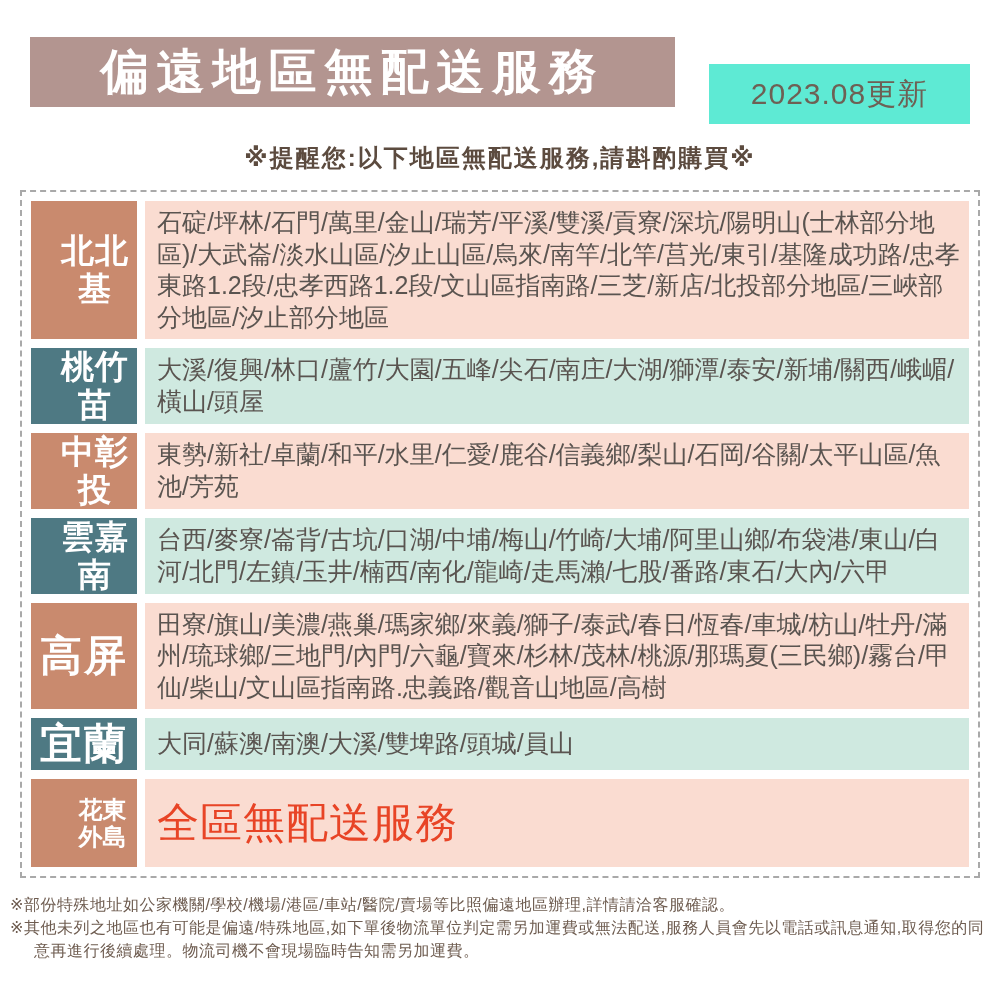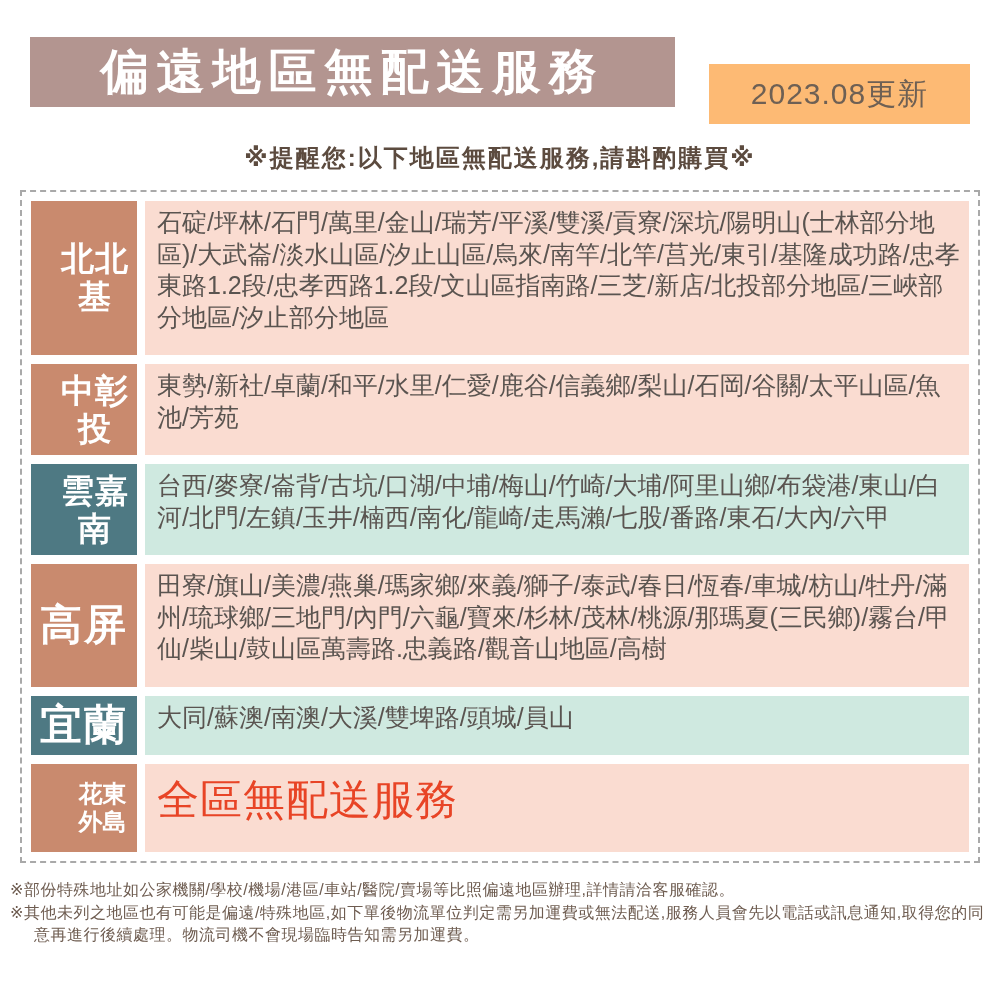--- a/index.html
+++ b/index.html
@@ -16,21 +16,21 @@
     display: flex; align-items: center;
     margin: 0 30px 0 30px; gap: 34px;
   }
   .title-bar {
     background: #b39590; color: #ffffff;
     width: 655px; height: 70px;
     display: flex; align-items: center; justify-content: center;
     font-size: 48px; font-weight: bold; letter-spacing: 8px;
   }
   .update-box {
-    background: #fdba74; color: #6e6054;
+    background: #5eead4; color: #6e6054;
     width: 265px; height: 60px;
     display: flex; align-items: center; justify-content: center;
     font-size: 30px; letter-spacing: 1px; margin-top: 44px;
   }
 
   
   .subtitle {
     margin-top: 18px;
     text-align: center;
     font-size: 24px; font-weight: bold; color: #5c4b3f;
@@ -51,21 +51,21 @@
     display: flex; align-items: center; justify-content: center;
     text-align: center; line-height: 1.15;
   }
   .region-label.theme-salmon { background: #c98a6e; }
   .region-label.theme-teal   { background: #4e7983; }
   .label-md { font-size: 33px; letter-spacing: 1px; padding-left: 22px; }
   .label-lg { font-size: 42px; letter-spacing: 2px; }
   .label-sm { font-size: 24px; width: 66px; margin: 0 auto; padding-left: 37px; }
   .region-content {
     flex: 1;
-    padding: 6px 8px 22px 12px;
+    padding: 6px 8px 6px 12px;
     font-size: 25px; line-height: 1.26; color: #5a5450;
     display: flex; align-items: center;
     word-break: break-all;
     min-height: 52px;
   }
   .region-row .region-content.theme-salmon { background: #fadcd1; }
   .region-row .region-content.theme-teal   { background: #cfe9e0; }
   .region-content.highlight {
     color: #e84426; font-size: 42px; font-weight: 500;
     letter-spacing: 1px; min-height: 88px;
@@ -90,34 +90,38 @@
   </div>
 
   <div class="subtitle">※提醒您:以下地區無配送服務,請斟酌購買※</div>
 
   <div class="region-table">
   <div class="region-row">
     <div class="region-label theme-salmon label-md">北北基</div>
     <div class="region-content theme-salmon">石碇/坪林/石門/萬里/金山/瑞芳/平溪/雙溪/貢寮/深坑/陽明山(士林部分地區)/大武崙/淡水山區/汐止山區/烏來/南竿/北竿/莒光/東引/基隆成功路/忠孝東路1.2段/忠孝西路1.2段/文山區指南路/三芝/新店/北投部分地區/三峽部分地區/汐止部分地區</div>
   </div>
 
+  <div class="region-row">
+    <div class="region-label theme-teal label-md">桃竹苗</div>
+    <div class="region-content theme-teal">大溪/復興/林口/蘆竹/大園/五峰/尖石/南庄/大湖/獅潭/泰安/新埔/關西/峨嵋/橫山/頭屋</div>
+  </div>
 
   <div class="region-row">
     <div class="region-label theme-salmon label-md">中彰投</div>
     <div class="region-content theme-salmon">東勢/新社/卓蘭/和平/水里/仁愛/鹿谷/信義鄉/梨山/石岡/谷關/太平山區/魚池/芳苑</div>
   </div>
 
   <div class="region-row">
     <div class="region-label theme-teal label-md">雲嘉南</div>
     <div class="region-content theme-teal">台西/麥寮/崙背/古坑/口湖/中埔/梅山/竹崎/大埔/阿里山鄉/布袋港/東山/白河/北門/左鎮/玉井/楠西/南化/龍崎/走馬瀨/七股/番路/東石/大內/六甲</div>
   </div>
 
   <div class="region-row">
     <div class="region-label theme-salmon label-lg">高屏</div>
-    <div class="region-content theme-salmon">田寮/旗山/美濃/燕巢/瑪家鄉/來義/獅子/泰武/春日/恆春/車城/枋山/牡丹/滿州/琉球鄉/三地門/內門/六龜/寶來/杉林/茂林/桃源/那瑪夏(三民鄉)/霧台/甲仙/柴山/鼓山區萬壽路.忠義路/觀音山地區/高樹</div>
+    <div class="region-content theme-salmon">田寮/旗山/美濃/燕巢/瑪家鄉/來義/獅子/泰武/春日/恆春/車城/枋山/牡丹/滿州/琉球鄉/三地門/內門/六龜/寶來/杉林/茂林/桃源/那瑪夏(三民鄉)/霧台/甲仙/柴山/文山區指南路.忠義路/觀音山地區/高樹</div>
   </div>
 
   <div class="region-row">
     <div class="region-label theme-teal label-lg">宜蘭</div>
     <div class="region-content theme-teal">大同/蘇澳/南澳/大溪/雙埤路/頭城/員山</div>
   </div>
 
   <div class="region-row">
     <div class="region-label theme-salmon label-sm">花東外島</div>
     <div class="region-content theme-salmon highlight">全區無配送服務</div>

